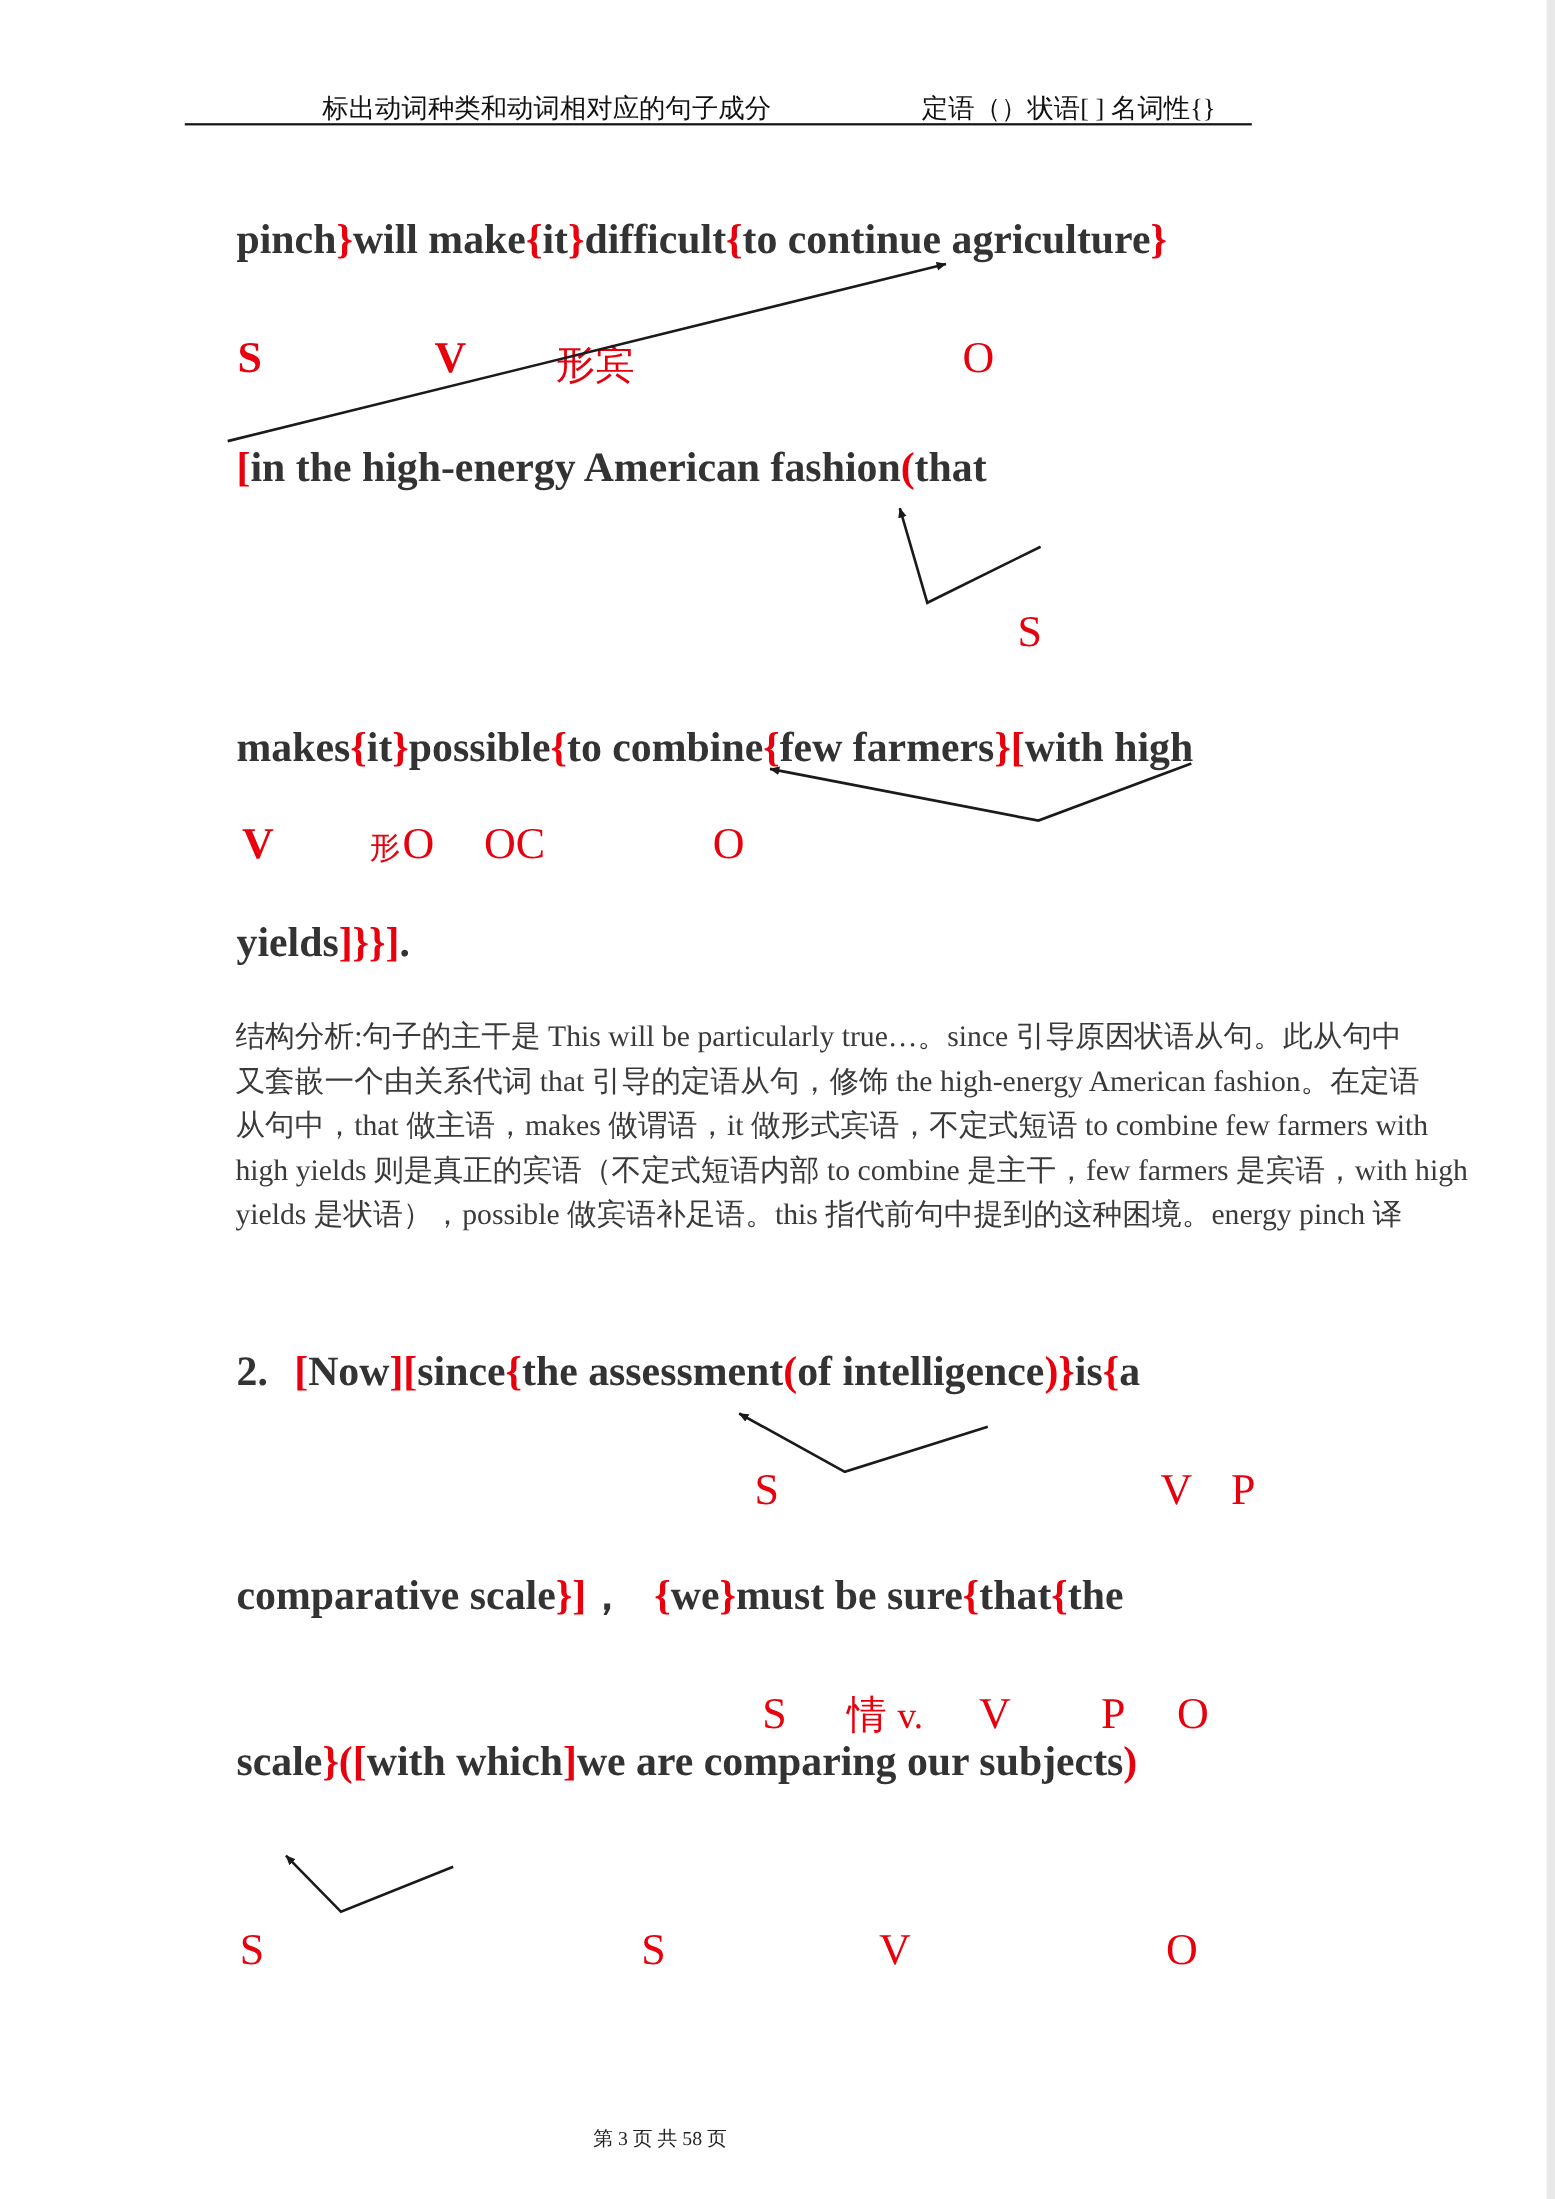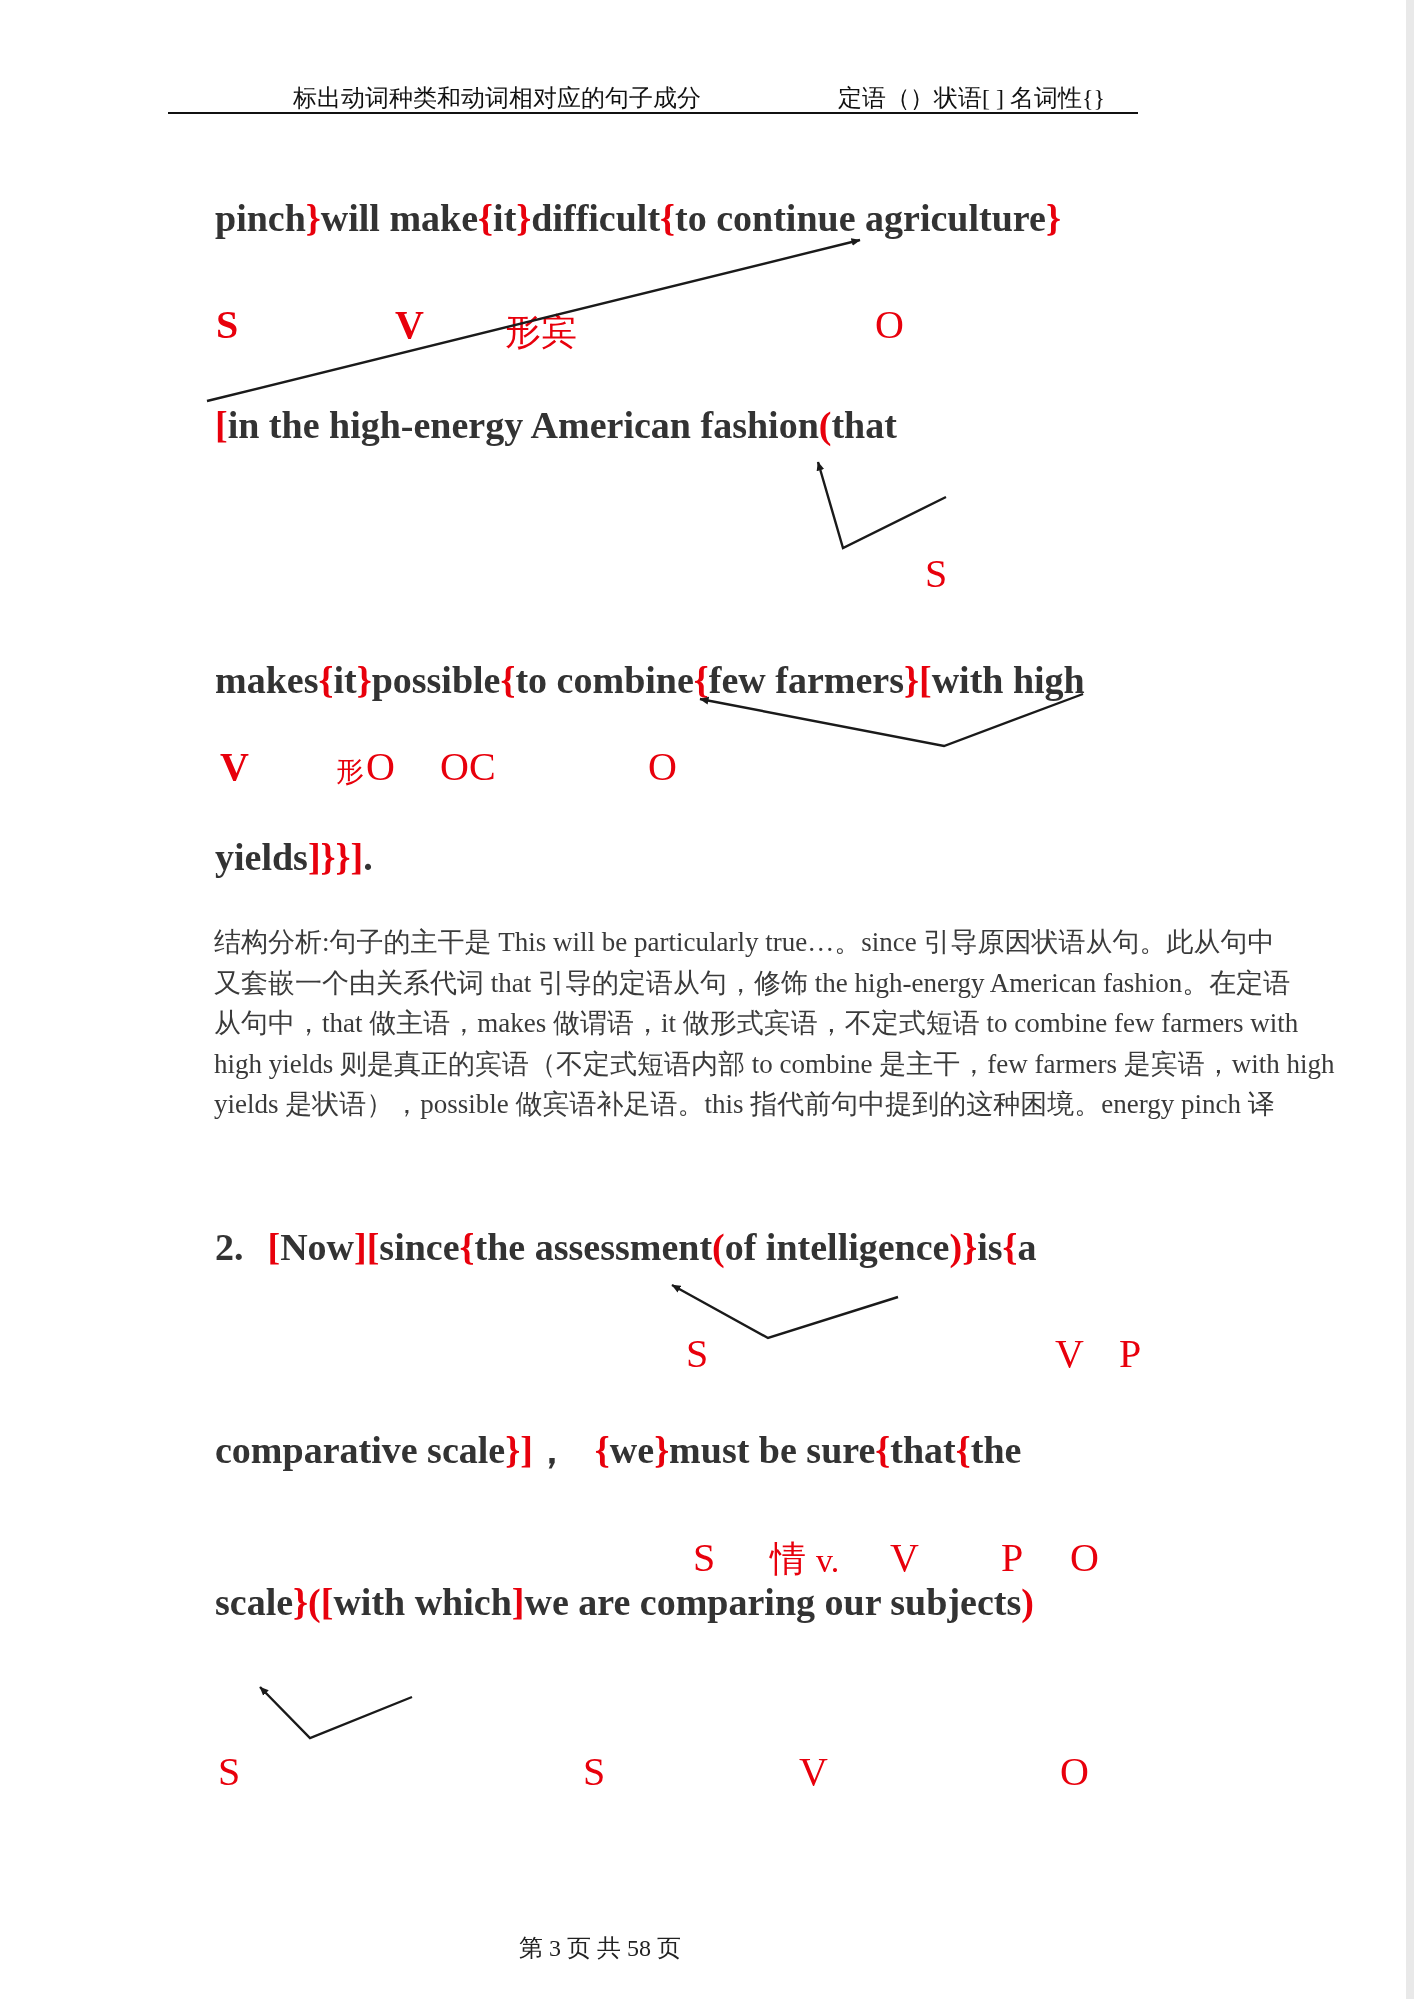--- a/index.html
+++ b/index.html
@@ -39,21 +39,21 @@
   }
   .lbl.bold{font-weight:700;}
   #paragraph{
     position:absolute;left:214px;top:922px;width:940px;
     font-size:27px;color:#3a3a3a;
   }
   .pline{height:40.5px;line-height:40.5px;white-space:nowrap;}
   #arrow-layer{position:absolute;left:0;top:0;width:1414px;height:1999px;pointer-events:none;}
   #footer{
     position:absolute;left:0;top:1932px;width:1200px;
-    text-align:center;font-size:24px;color:#222;
+    text-align:center;font-size:18px;color:#222;
     font-family:"Liberation Serif","DejaVu Serif",serif;
   }
 </style>
 </head>
 <body>
 
 <div id="page">
   <div class="hdr" id="hdr-left">标出动词种类和动词相对应的句子成分</div>
   <div class="hdr" id="hdr-right">定语（）状语[ ] 名词性{}</div>
   <div id="rule"></div>

